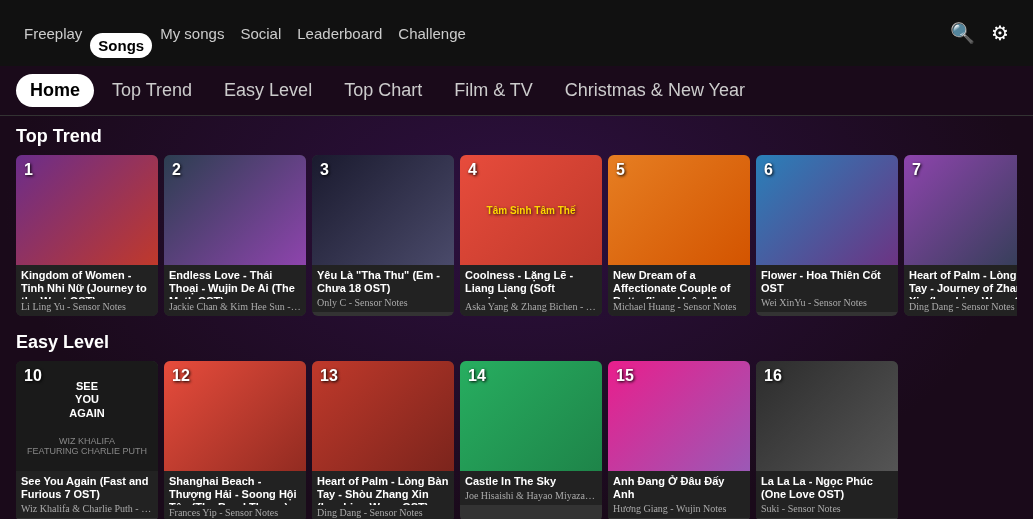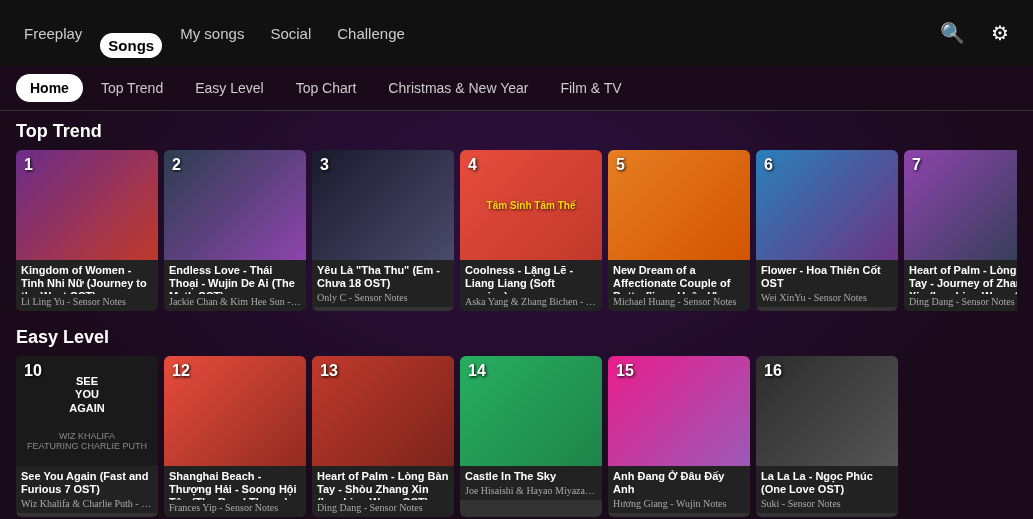--- a/index.html
+++ b/index.html
@@ -12,21 +12,20 @@
       min-height: 519px;
       overflow: hidden;
     }
 
     
     .top-nav {
       display: flex;
       align-items: center;
       padding: 8px 16px;
       background: #111;
-      gap: 10px;
     }
     .nav-item {
       color: #ccc;
       font-size: 15px;
       cursor: pointer;
       padding: 4px 8px;
       border-radius: 20px;
       white-space: nowrap;
     }
     .nav-item.active {
@@ -47,21 +46,21 @@
     .sub-nav {
       display: flex;
       align-items: center;
       padding: 8px 16px;
       background: #1a0a1a;
       gap: 4px;
       border-bottom: 1px solid #333;
     }
     .sub-nav-item {
       color: #ccc;
-      font-size: 14px;
+      font-size: 18px;
       cursor: pointer;
       padding: 6px 14px;
       border-radius: 20px;
       white-space: nowrap;
     }
     .sub-nav-item.active {
       background: #fff;
       color: #000;
       font-weight: bold;
     }
@@ -170,33 +169,34 @@
     }
   </style>
 </head>
 <body>
 
 <nav class="top-nav">
   <span class="nav-item">Freeplay</span>
   <span class="nav-item active">Songs</span>
   <span class="nav-item">My songs</span>
   <span class="nav-item">Social</span>
+  <span class="nav-item">Leaderboard</span>
   <span class="nav-item">Challenge</span>
   <span class="nav-spacer"></span>
   <span class="nav-icon">🔍</span>
   <span class="nav-icon">⚙</span>
 </nav>
 
 <nav class="sub-nav">
   <span class="sub-nav-item active">Home</span>
   <span class="sub-nav-item">Top Trend</span>
   <span class="sub-nav-item">Easy Level</span>
   <span class="sub-nav-item">Top Chart</span>
+  <span class="sub-nav-item">Film &amp; TV</span>
   <span class="sub-nav-item">Christmas &amp; New Year</span>
-  <span class="sub-nav-item">Film &amp; TV</span>
 </nav>
 
 <div class="section">
   <div class="section-title">Top Trend</div>
   <div class="cards-row" id="toptrend-row">
       <div class="card">
         <div class="card-img card-bg-1">
           <div class="card-img-text"></div>
           <div class="card-num">1</div>
         </div>

